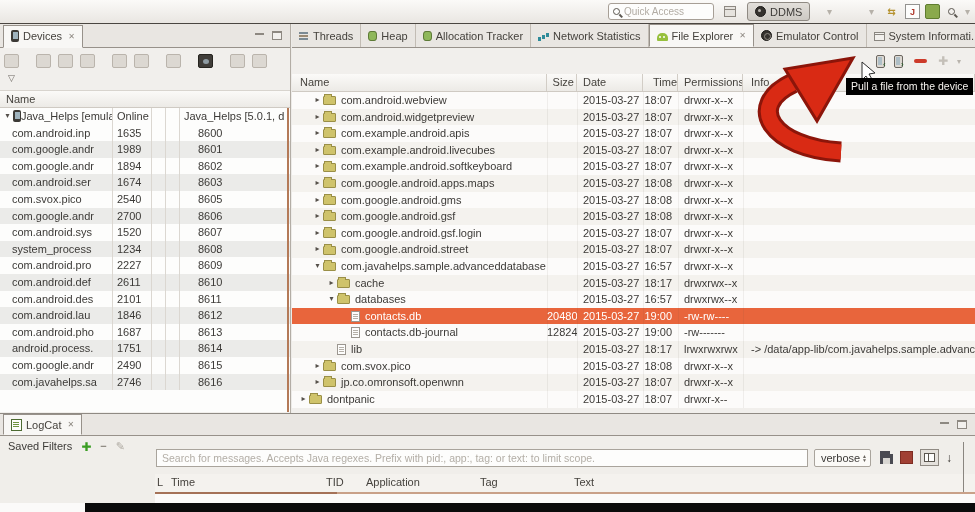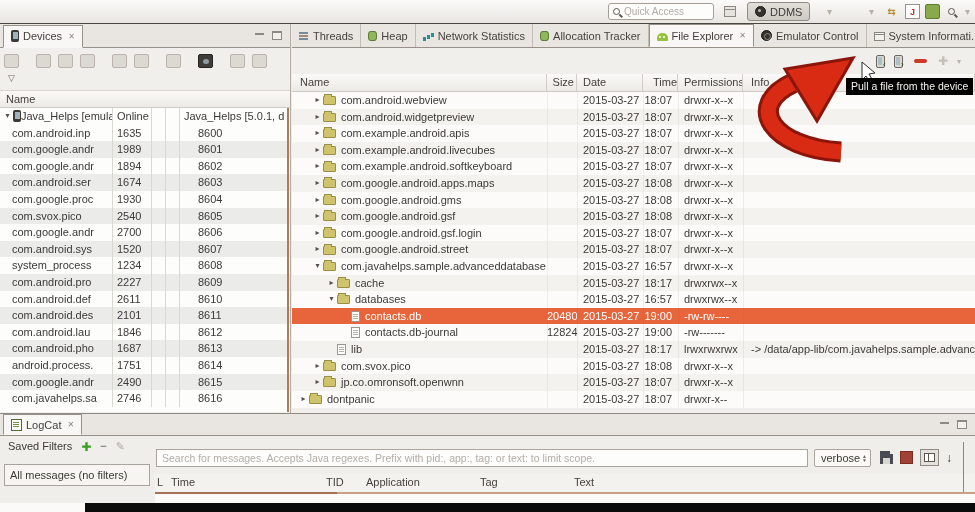--- a/index.html
+++ b/index.html
@@ -272,27 +272,20 @@
           <div class="dc dport">8602</div>
         </div>
         <div class="drow">
           <div class="dc dname proc-name">com.android.ser</div>
           <div class="dc dpid">1674</div>
           <div class="dc"></div>
           <div class="dc"></div>
           <div class="dc dport">8603</div>
         </div>
         <div class="drow">
-          <div class="dc dname proc-name">com.google.proc</div>
-          <div class="dc dpid">1930</div>
-          <div class="dc"></div>
-          <div class="dc"></div>
-          <div class="dc dport">8604</div>
-        </div>
-        <div class="drow">
           <div class="dc dname proc-name">com.svox.pico</div>
           <div class="dc dpid">2540</div>
           <div class="dc"></div>
           <div class="dc"></div>
           <div class="dc dport">8605</div>
         </div>
         <div class="drow">
           <div class="dc dname proc-name">com.google.andr</div>
           <div class="dc dpid">2700</div>
           <div class="dc"></div>
@@ -377,26 +370,26 @@
     <div id="fx-tabbar" class="abs tabbar">
         <div class="tab">
           <span class="tabico threads-icon"></span>
           <span>Threads</span>
         </div>
         <div class="tab">
           <span class="tabico heap-icon"></span>
           <span>Heap</span>
         </div>
         <div class="tab">
+          <span class="tabico allocation-icon"></span>
+          <span>Allocation Tracker</span>
+        </div>
+        <div class="tab">
           <span class="tabico network-icon"></span>
           <span>Network Statistics</span>
-        </div>
-        <div class="tab">
-          <span class="tabico allocation-icon"></span>
-          <span>Allocation Tracker</span>
         </div>
         <div class="tab active">
           <span class="tabico android-icon"></span>
           <span>File Explorer</span>
           <span class="tclose">✕</span>
         </div>
         <div class="tab">
           <span class="tabico emulator-icon"></span>
           <span>Emulator Control</span>
         </div>
@@ -675,21 +668,20 @@
         <span class="btn-max"></span>
       </div>
     </div>
     <div id="lc-left" class="abs">
       <div id="saved-filters-row">
         <span>Saved Filters</span>
         <span class="plus-green">✚</span>
         <span class="minus-gray">−</span>
         <span class="pencil-gray">✎</span>
       </div>
-      <div id="filter-item">All messages (no filters)</div>
     </div>
     <div id="lc-search" class="abs" title="Search for messages. Accepts Java regexes. Prefix with pid:, app:, tag: or text: to limit scope.">Search for messages. Accepts Java regexes. Prefix with pid:, app:, tag: or text: to limit scope.</div>
     <div id="lc-level" class="abs">
       <span>verbose</span>
       <span class="spin">
           <span>▲</span>
           <span>▼</span>
         </span>
     </div>
     <div class="lc-right-icons abs">

